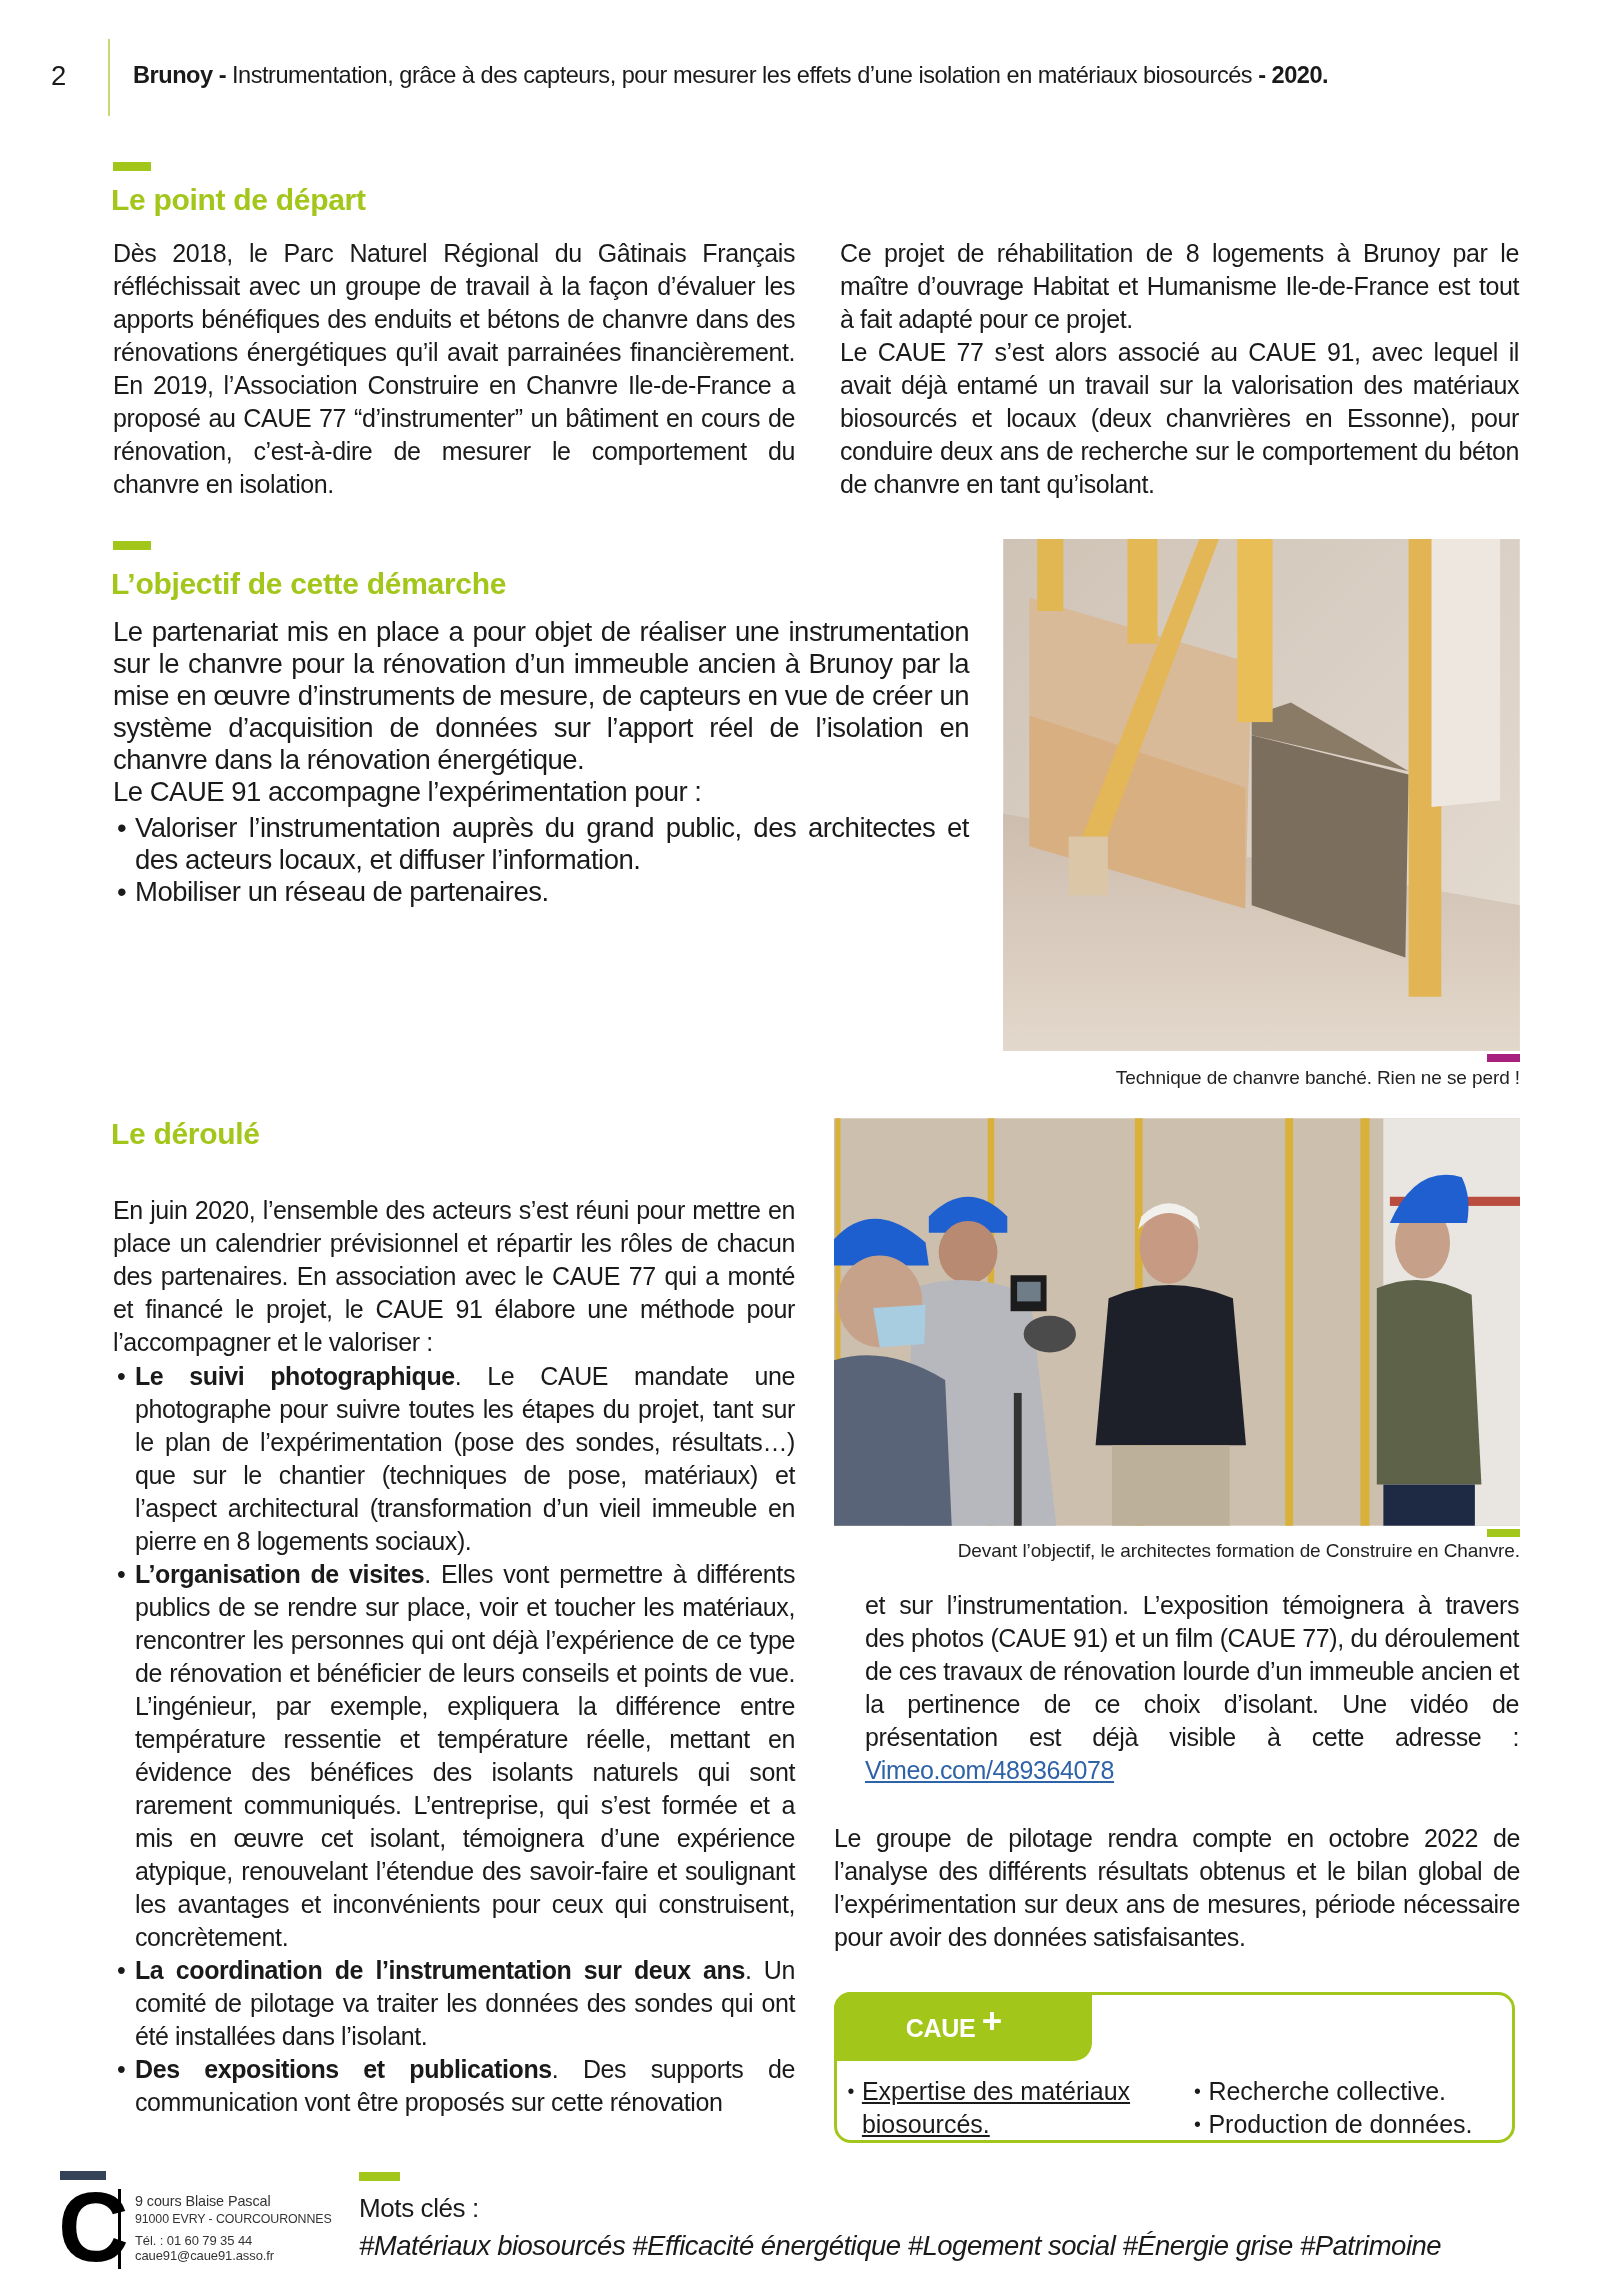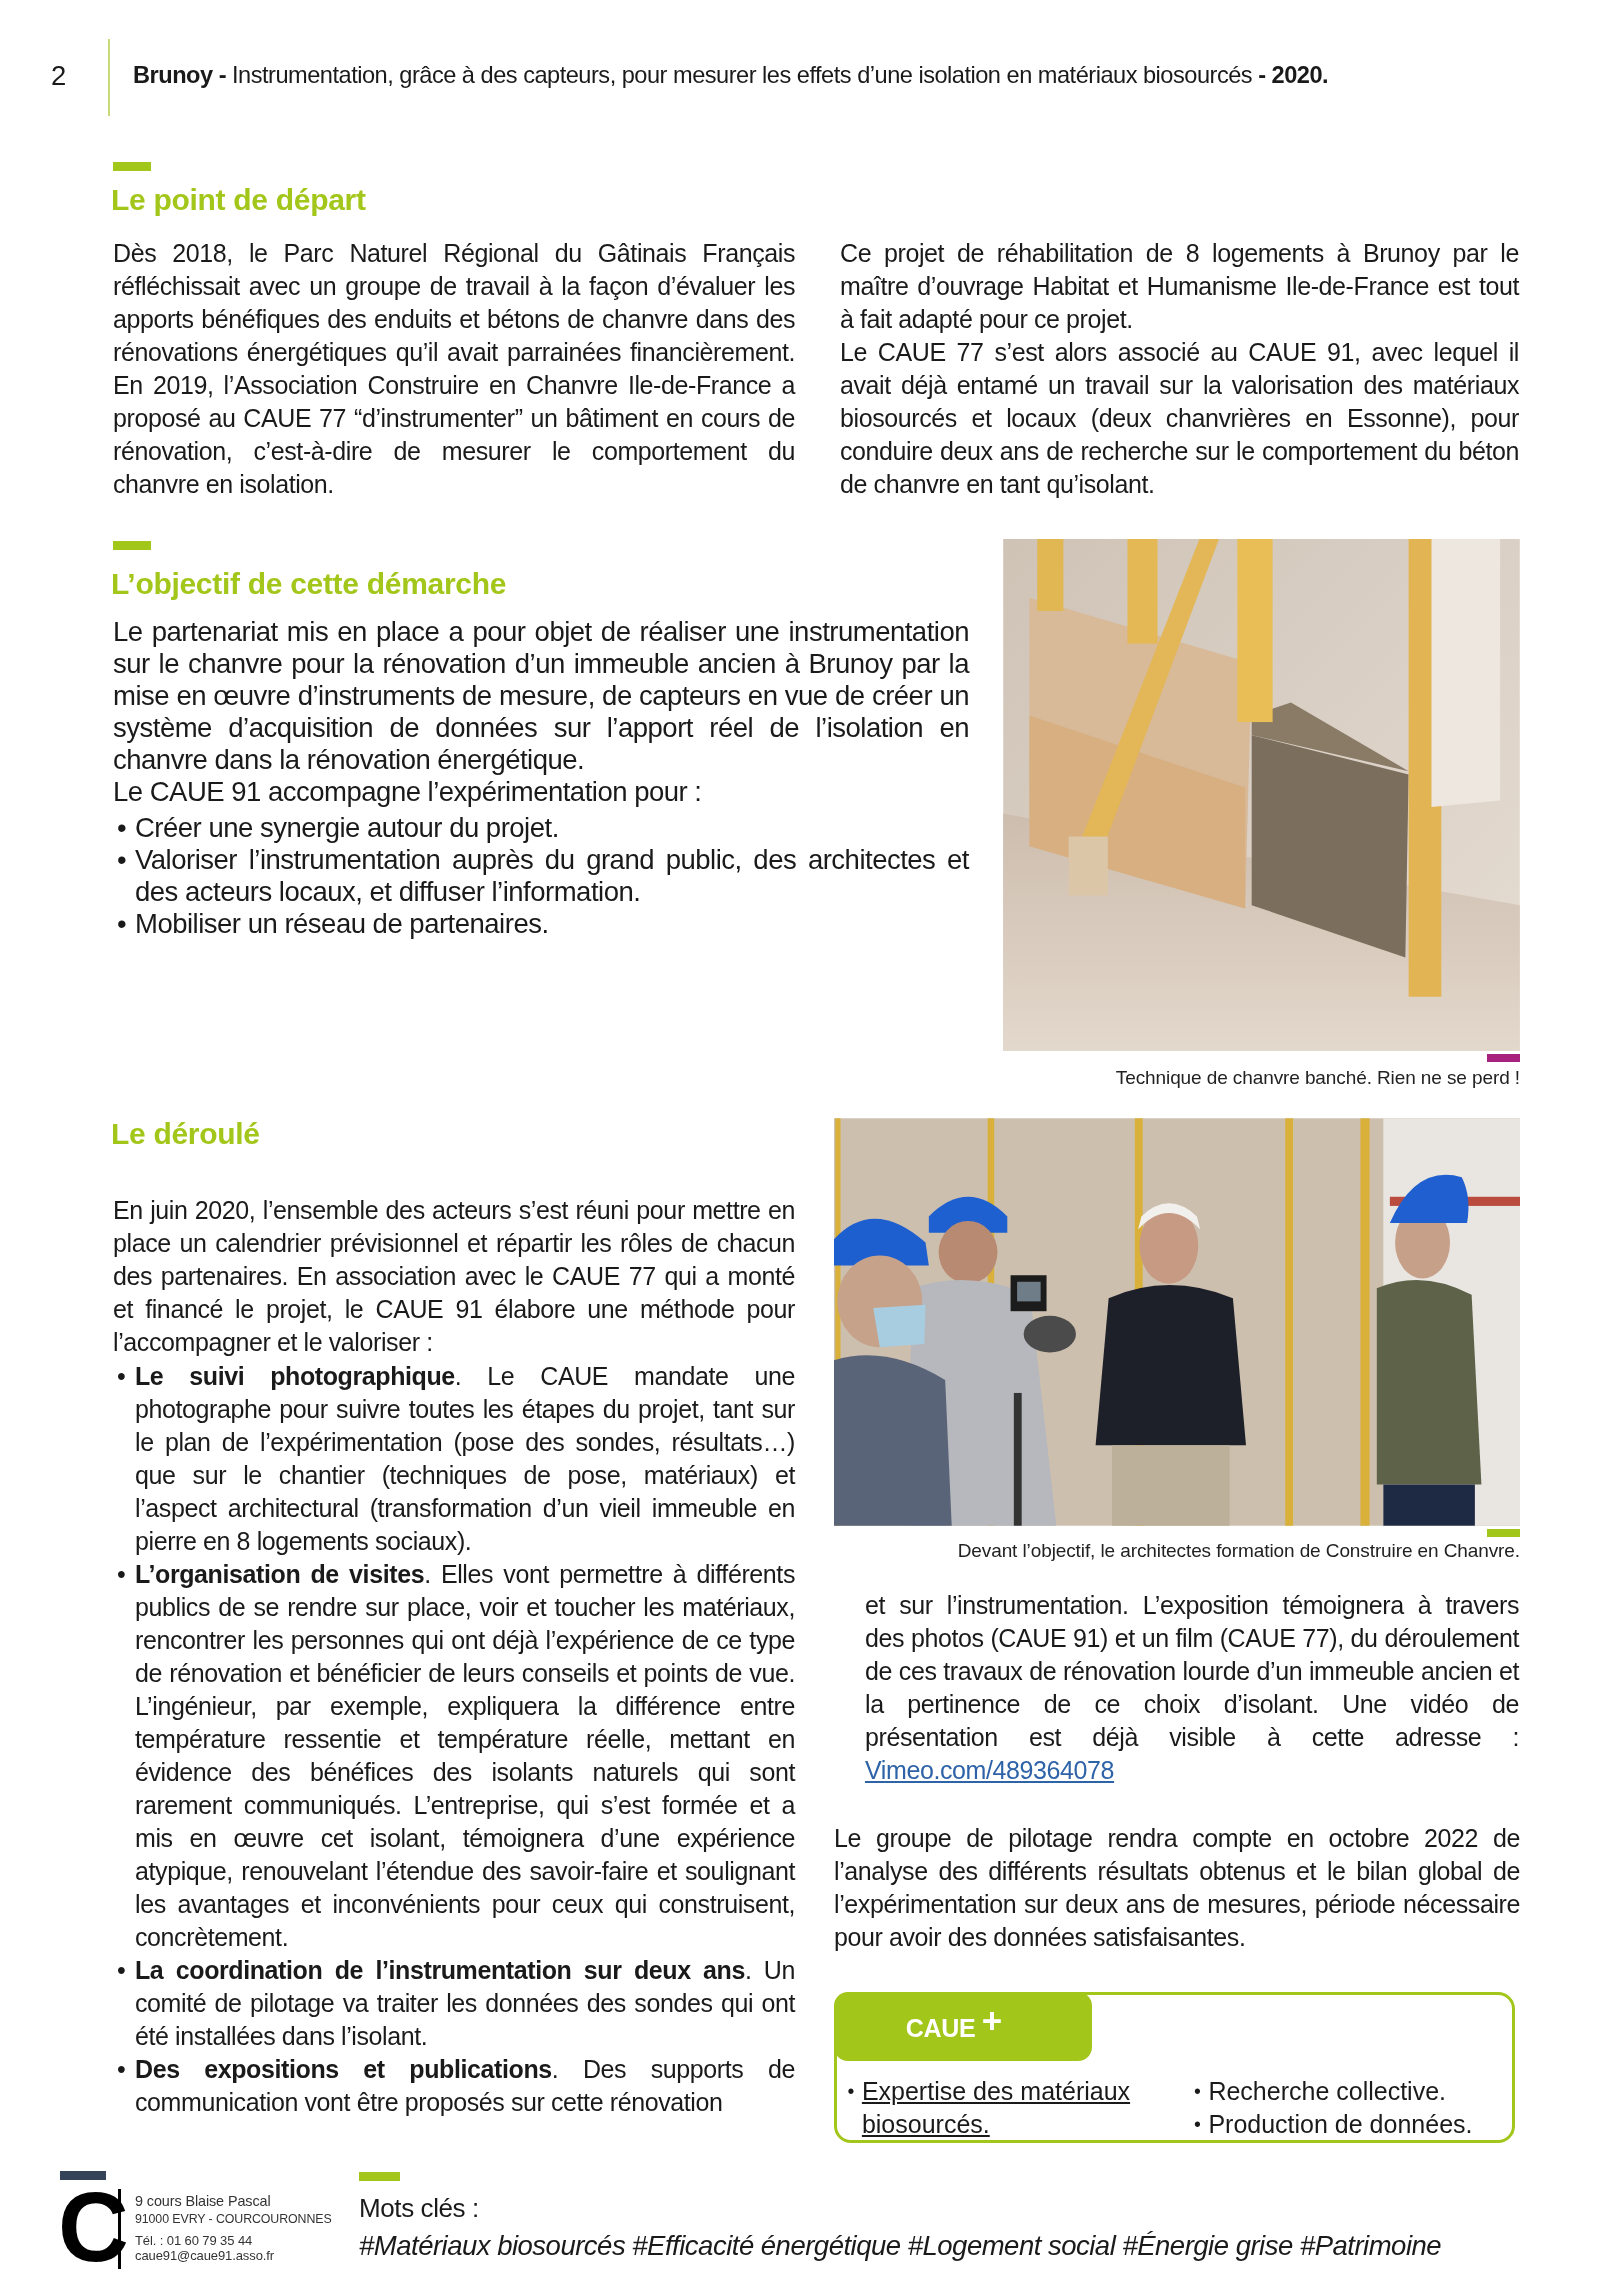--- a/index.html
+++ b/index.html
@@ -16,21 +16,21 @@
   .running-head b { font-weight:bold; }
   ul.bul { list-style:none; margin:0; padding:0; position:absolute; }
   ul.bul li { position:relative; padding-left:22px; text-align:justify; }
   ul.bul li::before { content:"•"; position:absolute; left:3.9px; top:0; }
   .photo { position:absolute; overflow:hidden; }
   .caption { position:absolute; font-size:19px; text-align:right; color:#222; letter-spacing:-0.1px; }
   .link { color:#2f63a8; text-decoration:underline; }
   .caue-box { position:absolute; left:834px; top:1992px; width:681px; height:151px;
               border:3.3px solid #a3c61a; border-radius:17px; box-sizing:border-box; }
   .caue-tab { position:absolute; left:-3.3px; top:-3.3px; width:258px; height:69px; background:#a3c61a;
-              border-top-left-radius:17px; border-bottom-right-radius:18.3px;border-radius:14px; }
+              border-top-left-radius:17px; border-bottom-right-radius:18.3px; }
   .caue-tab span { position:absolute; left:72px; top:22px; color:#fff; font-weight:bold; font-size:25px; letter-spacing:-0.3px; }
   .caue-tab .plus { position:absolute; left:148px; top:9.2px; font-size:35px; color:#fff; font-weight:bold; }
   .caue-col { position:absolute; font-size:25px; line-height:33px; }
   .caue-col div { position:relative; padding-left:14.4px; }
   .caue-col div.b::before { content:"•"; position:absolute; left:0; top:0; font-size:19.6px; }
   .footer-bar-dark { position:absolute; left:60px; top:2171px; width:46px; height:9.2px; background:#354358; }
   .footer-bar-green { position:absolute; left:359px; top:2172px; width:41px; height:9.2px; background:#a3c61a; }
   .logo-c { position:absolute; left:58px; top:2178px; font-size:98px; font-weight:bold; line-height:98px; color:#000; }
   .logo-line { position:absolute; left:118px; top:2189px; width:3.3px; height:80px; background:#000; }
   .addr { position:absolute; left:135px; font-size:14.4px; color:#333; letter-spacing:-0.1px; white-space:nowrap; }
@@ -53,21 +53,20 @@
   <p class="p" style="position:static;">Ce projet de réhabilitation de 8 logements à Brunoy par le maître d’ouvrage Habitat et Humanisme Ile-de-France est tout à fait adapté pour ce projet.</p>
   <p class="p" style="position:static;">Le CAUE 77 s’est alors associé au CAUE 91, avec lequel il avait déjà entamé un travail sur la valorisation des matériaux biosourcés et locaux (deux chanvrières en Essonne), pour conduire deux ans de recherche sur le comportement du béton de chanvre en tant qu’isolant.</p>
 </div>
 
 <div class="bar-green" style="left:113px; top:541px; width:38px; height:9.2px;"></div>
 <h2 class="h2" style="left:111px; top:565px;text-align:center;">L’objectif de cette démarche</h2>
 <div class="abs" style="left:113px; top:616px; width:856px;">
   <p class="p big" style="position:static;">Le partenariat mis en place a pour objet de réaliser une instrumentation sur le chanvre pour la rénovation d’un immeuble ancien à Brunoy par la mise en œuvre d’instruments de mesure, de capteurs en vue de créer un système d’acquisition de données sur l’apport réel de l’isolation en chanvre dans la rénovation énergétique.</p>
   <p class="p big" style="position:static; text-align:left;">Le CAUE 91 accompagne l’expérimentation pour :</p>
   <ul class="bul p big" style="position:static; margin-top:3.9px;">
-    <li>Créer une synergie autour du projet.</li>
     <li>Valoriser l’instrumentation auprès du grand public, des architectes et des acteurs locaux, et diffuser l’information.</li>
     <li>Mobiliser un réseau de partenaires.</li>
   </ul>
 </div>
 
 <div class="photo" style="left:1003px; top:539px; width:517px; height:512px;" title="Hemp concrete formwork against a wall">
   <svg width="517" height="512" viewBox="0 0 790 783">
     <defs>
       <linearGradient id="wall1" x1="0" y1="0" x2="1" y2="1">
         <stop offset="0" stop-color="#cfc3b6"></stop>

